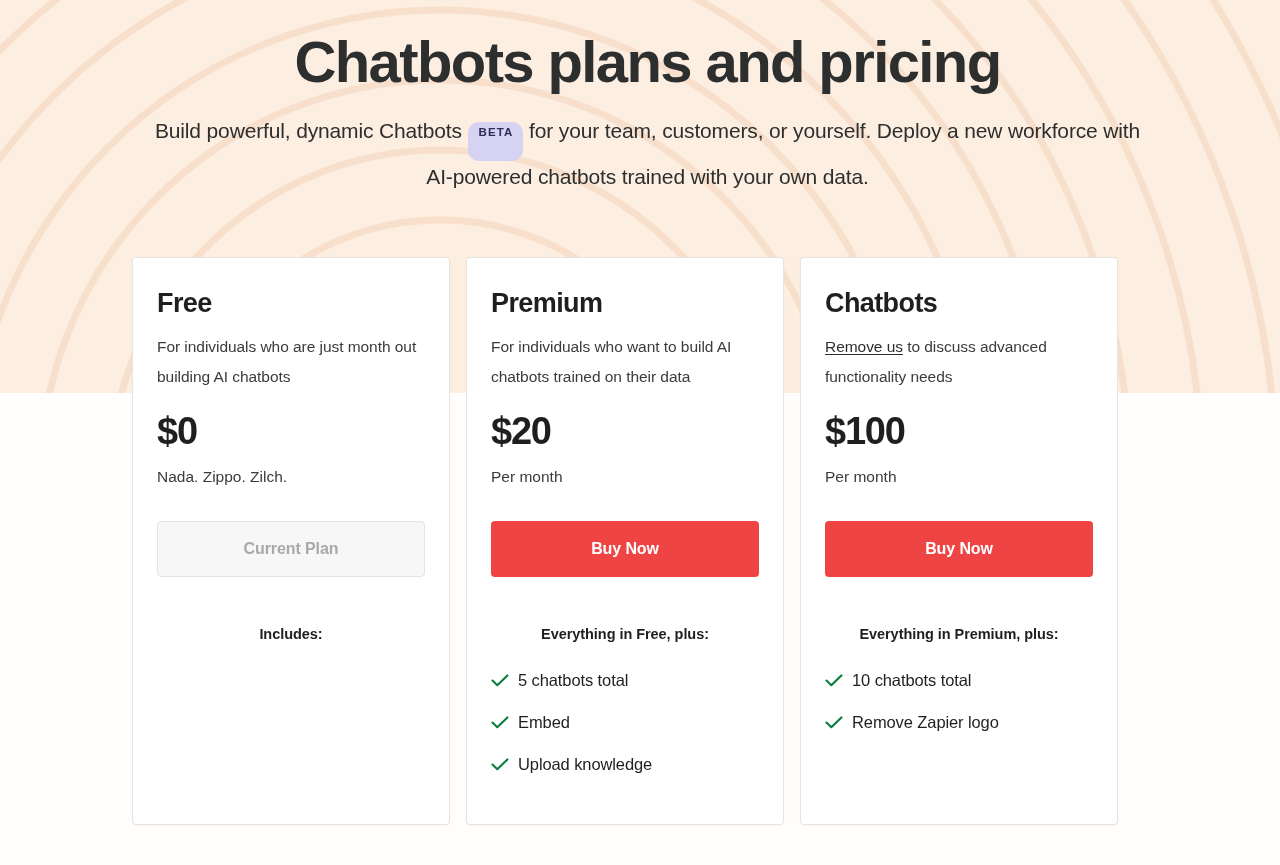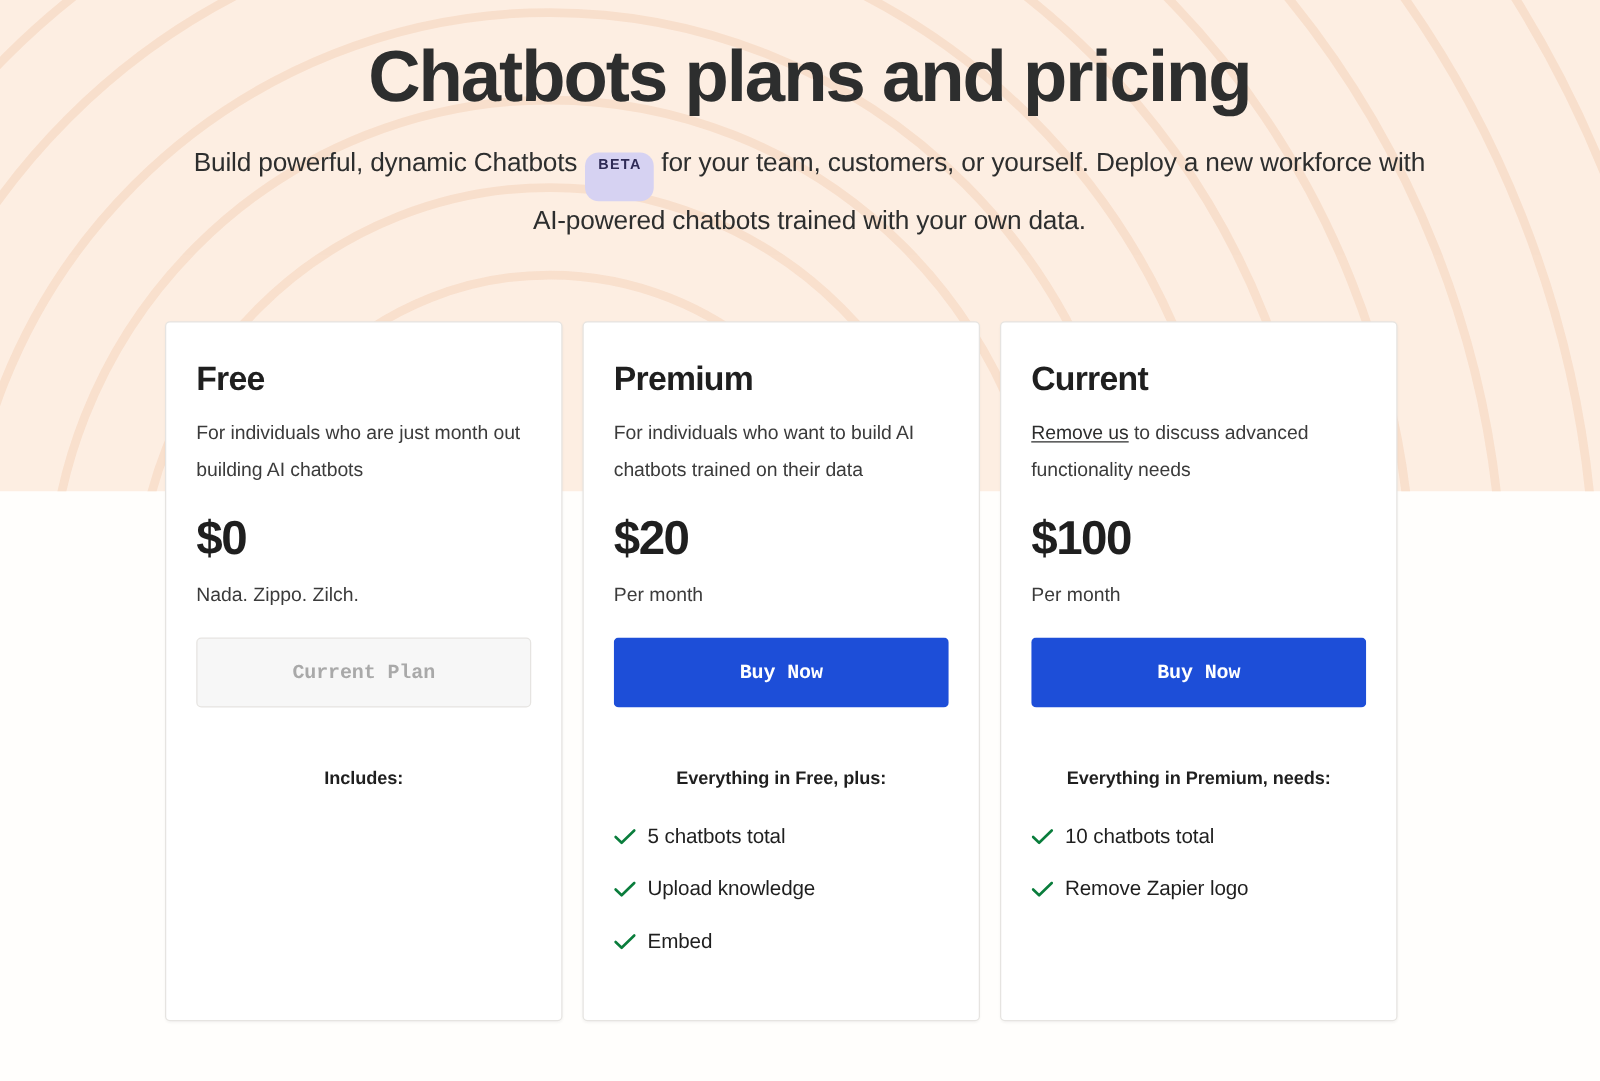--- a/index.html
+++ b/index.html
@@ -131,35 +131,35 @@
     margin-top: 16px;
   }
   .plan-period {
     font-size: 15.5px;
     line-height: 24px;
     color: #3b3b3b;
     margin-top: 11px;
   }
 
   .cta {
-    margin-top: 21px;
+    margin-top: 32px;
     height: 56px;
     width: 100%;
     border-radius: 4px;
     font-size: 16px;
     font-weight: 700;
     letter-spacing: -0.1px;
     display: flex;
     align-items: center;
     justify-content: center;
     border: 1px solid transparent;
-    font-family: Liberation Mono, monospace;
+    font-family: Liberation Sans, sans-serif;
   }
   .cta-primary {
-    background: #1d4ed8;
+    background: #ef4444;
     color: #ffffff;
     cursor: pointer;
   }
   .cta-disabled {
     background: #f7f7f7;
     color: #a9a9a9;
     border: 1px solid #e6e4e1;
     cursor: default;
   }
 
@@ -262,40 +262,40 @@
               </svg>
           </span>
           <span>5 chatbots total</span>
         </li>
         <li class="feature-item">
           <span class="check-icon">
             <svg width="18" height="13" viewBox="0 0 18 13">
                 <path d="M1.5 6.6 L6.3 11.2 L16.4 1.4" stroke="#0a7d3c" stroke-width="2.1" fill="none" stroke-linecap="round" stroke-linejoin="round"></path>
               </svg>
           </span>
+          <span>Embed</span>
+        </li>
+        <li class="feature-item">
+          <span class="check-icon">
+            <svg width="18" height="13" viewBox="0 0 18 13">
+                <path d="M1.5 6.6 L6.3 11.2 L16.4 1.4" stroke="#0a7d3c" stroke-width="2.1" fill="none" stroke-linecap="round" stroke-linejoin="round"></path>
+              </svg>
+          </span>
           <span>Upload knowledge</span>
-        </li>
-        <li class="feature-item">
-          <span class="check-icon">
-            <svg width="18" height="13" viewBox="0 0 18 13">
-                <path d="M1.5 6.6 L6.3 11.2 L16.4 1.4" stroke="#0a7d3c" stroke-width="2.1" fill="none" stroke-linecap="round" stroke-linejoin="round"></path>
-              </svg>
-          </span>
-          <span>Embed</span>
         </li>
       </ul>
     </div>
 
     <div class="card">
-      <div class="plan-name">Current</div>
+      <div class="plan-name">Chatbots</div>
       <div class="plan-desc"><a class="contact-link">Remove us</a><span> to discuss advanced functionality needs</span></div>
       <div class="plan-price">$100</div>
       <div class="plan-period">Per month</div>
       <button class="cta cta-primary">Buy Now</button>
-      <div class="includes-label">Everything in Premium, needs:</div>
+      <div class="includes-label">Everything in Premium, plus:</div>
       <ul class="feature-list">
         <li class="feature-item">
           <span class="check-icon">
             <svg width="18" height="13" viewBox="0 0 18 13">
                 <path d="M1.5 6.6 L6.3 11.2 L16.4 1.4" stroke="#0a7d3c" stroke-width="2.1" fill="none" stroke-linecap="round" stroke-linejoin="round"></path>
               </svg>
           </span>
           <span>10 chatbots total</span>
         </li>
         <li class="feature-item">

